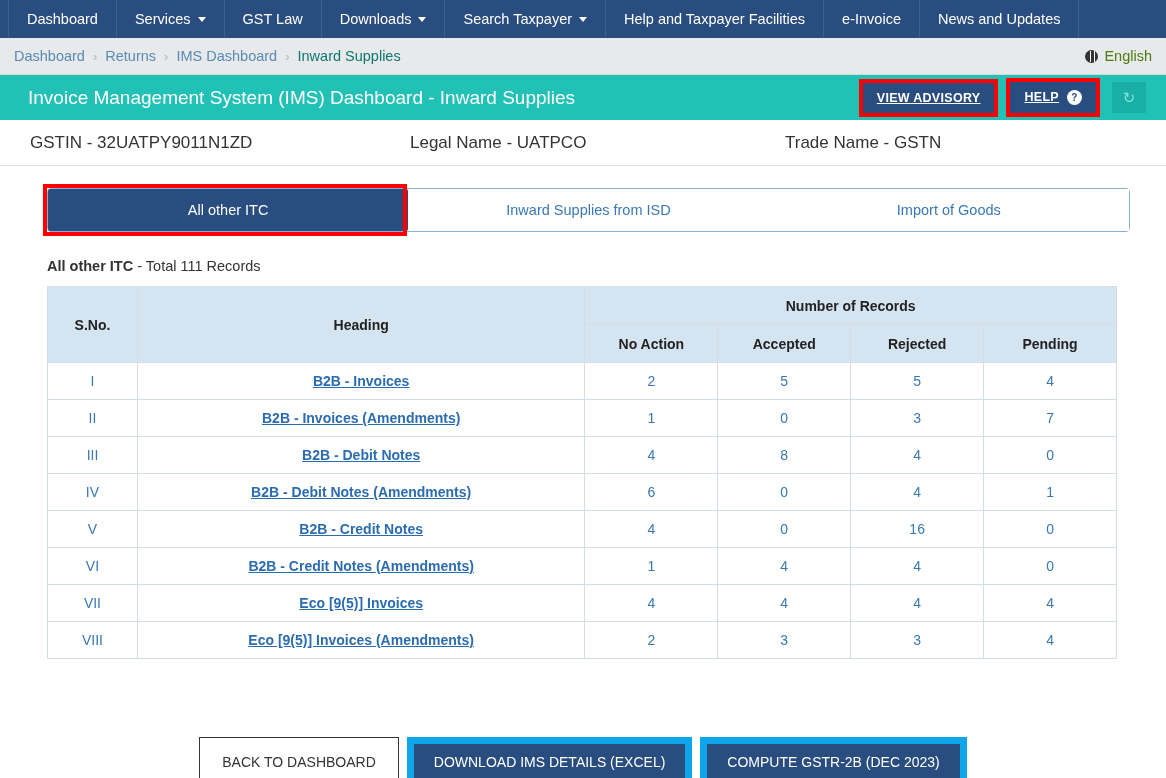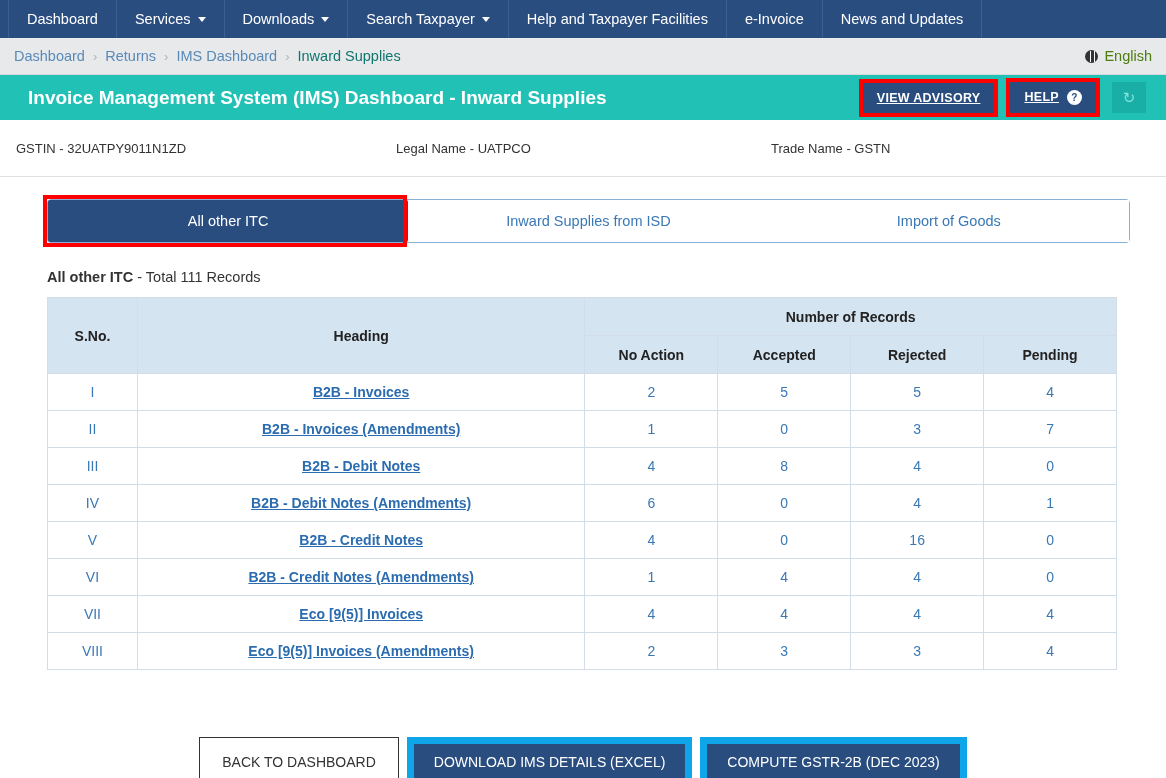--- a/index.html
+++ b/index.html
@@ -88,21 +88,21 @@
     height: 45px;
     display: flex;
     align-items: center;
     padding-left: 28px;
     padding-right: 20px;
   }
   .teal h1 {
     margin: 0;
     color: #ffffff;
     font-size: 19px;
-    font-weight: bold;
+    font-weight: normal;
     flex: 1;
     white-space: nowrap;
   }
   .hl-wrap {
     border: 4px solid #ff0000;
     display: inline-block;
     line-height: 0;
     margin-left: 8px;
   }
   .btn-dark {
@@ -138,24 +138,24 @@
     color: #7fe3dc;
     font-size: 15px;
     cursor: pointer;
     line-height: 1;
   }
 
   
   .gstrow {
     display: flex;
     align-items: center;
-    height: 57px;
-    padding: 0 16px;
+    height: 46px;
+    padding: 0 30px;
     border-bottom: 1px solid #e0e0e0;
-    font-size: 13px;
+    font-size: 17px;
     color: #333333;
   }
   .gstrow .c1 { width: 380px; }
   .gstrow .c2 { width: 375px; }
   .gstrow .c3 { flex: 1; }
 
   
   .tabwrap {
     margin: 22px 36px 0 47px;
     border: 1px solid #86b0d6;
@@ -267,20 +267,23 @@
 </head>
 <body>
 
 <div class="topnav">
   <div class="navitem">
       <span>Dashboard</span>
     </div>
   <div class="navitem">
       <span>Services</span>
       <span class="caret"></span>
+    </div>
+  <div class="navitem">
+      <span>GST Law</span>
     </div>
   <div class="navitem">
       <span>Downloads</span>
       <span class="caret"></span>
     </div>
   <div class="navitem">
       <span>Search Taxpayer</span>
       <span class="caret"></span>
     </div>
   <div class="navitem">

